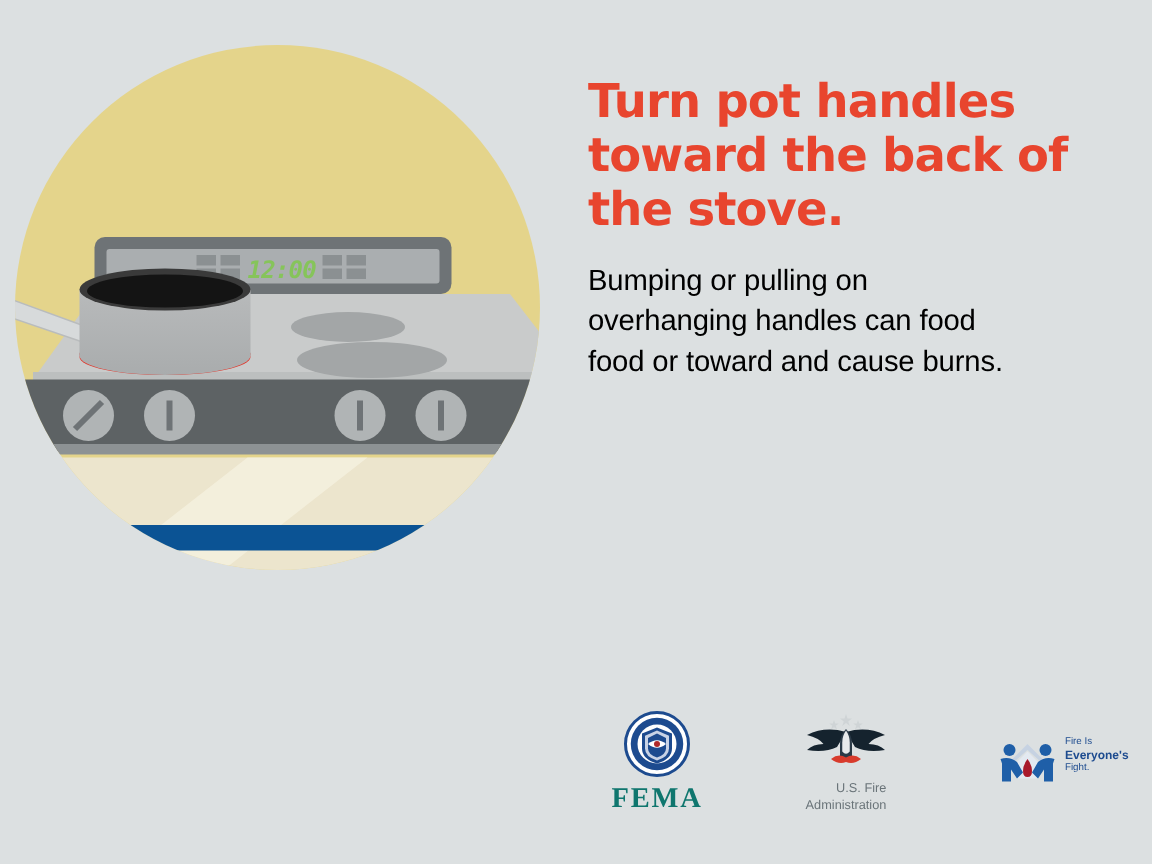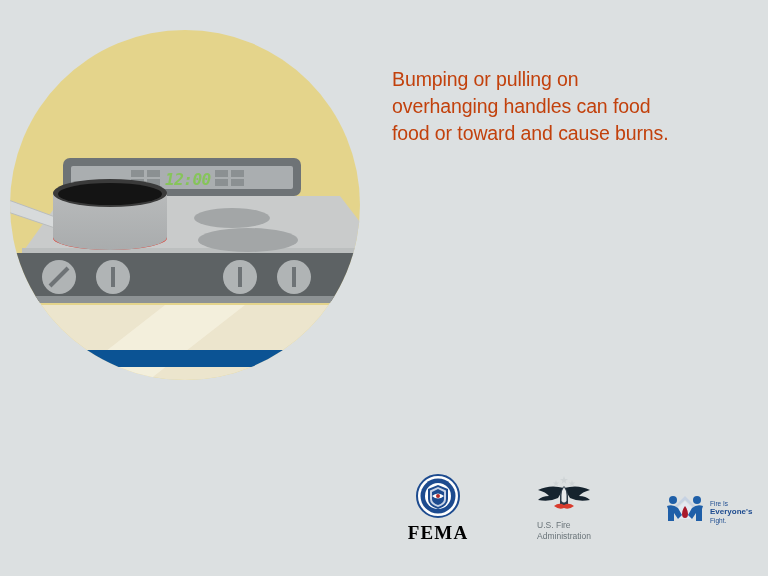--- a/index.html
+++ b/index.html
@@ -27,62 +27,62 @@
   #headline {
     color: #e8452e;
     font-family: "DejaVu Sans", sans-serif;
     font-weight: bold;
     font-size: 31px;
     line-height: 36px;
     letter-spacing: -0.6px;
   }
   #body-copy {
     margin-top: 16px;
-    color: #c2410c;
+    color: #000000;
     font-family: "Liberation Sans", sans-serif;
     font-size: 19.5px;
     line-height: 27px;
     letter-spacing: -0.1px;
   }
 
   
   #logo-bar {
     position: absolute;
     left: 392px; top: 466px;
     width: 360px; height: 84px;
     display: flex;
     align-items: center;
   }
   .logo-block { display: flex; flex-direction: column; align-items: center; }
   #fema-logo { width: 92px; }
   #fema-wordmark {
-    color: #000000;
+    color: #0f766e;
     font-family: "Liberation Serif", serif;
     font-size: 19px;
     font-weight: bold;
     letter-spacing: 1.2px;
     margin-top: 3px;
   }
   #logo-divider {
     width: 1px; height: 62px;
     background: #b9bfc2;
     margin: 0 18px 0 14px;
   }
   #usfa-logo { width: 96px; }
   #usfa-label {
     color: #6a7479;
     font-size: 8.5px;
     line-height: 11px;
-    text-align: left;
+    text-align: right;
     margin-top: 2px;
   }
   #feef-logo {
     margin-left: 52px;
     display: flex;
-    align-items: flex-end;
+    align-items: flex-start;
   }
   #feef-text {
     margin-left: 4px;
     color: #1d4b8f;
     line-height: 8.5px;
   }
   .feef-l1 { font-size: 6.5px; }
   .feef-l2 { font-size: 8px; font-weight: bold; }
   .feef-l3 { font-size: 6.5px; }
 </style>
@@ -160,20 +160,25 @@
       <g>
         <rect x="28" y="305" width="330" height="82" rx="9" fill="#ece5cd"></rect>
         <polygon points="165,305 245,305 140,387 60,387" fill="#f6f1e0" opacity="0.75"></polygon>
         <rect x="38" y="350" width="310" height="17" fill="#0b5394"></rect>
       </g>
     </g>
   </svg>
 </div>
 
 <div id="text-column">
+  <h1 id="headline">
+    <span>Turn pot handles</span><br>
+    <span>toward the back of</span><br>
+    <span>the stove.</span>
+  </h1>
   <p id="body-copy">
     <span>Bumping or pulling on</span><br>
     <span>overhanging handles can food</span><br>
     <span>food or toward and cause burns.</span>
   </p>
 </div>
 
 <div id="logo-bar">
 
   <div class="logo-block">

